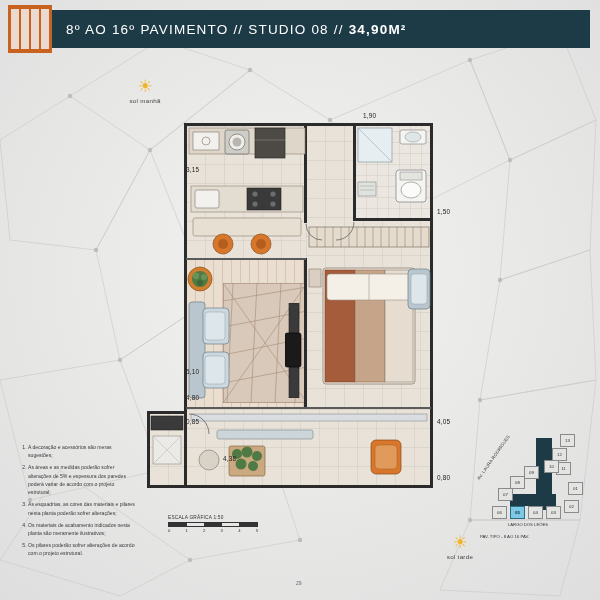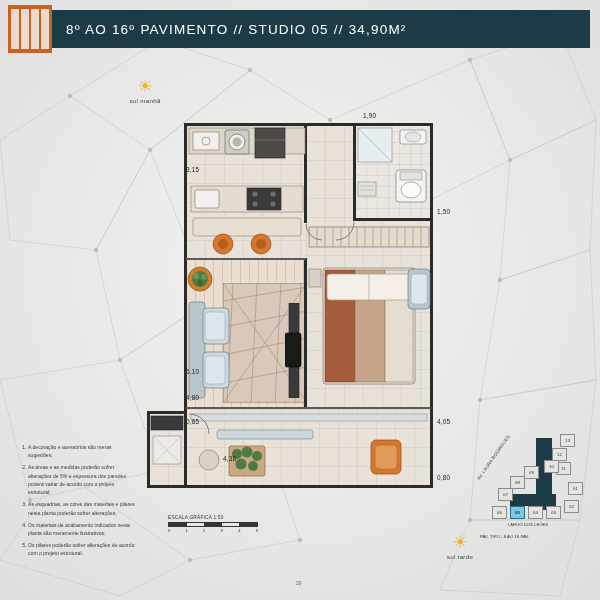--- a/index.html
+++ b/index.html
@@ -23,21 +23,21 @@
   .header-stripes {
     position:absolute; left:-22px; top:-5px; width:44px; height:48px;
     background:#c8621e; z-index:6;
     display:flex; gap:2px; padding:4px 3px; align-items:stretch;
   }
   .header-stripes i { display:block; flex:1; background:#f0f0ee; opacity:.85; }
   .header-title {
     color:#ffffff; font-size:13.5px; letter-spacing:1.2px;
     padding-left:36px; font-weight:400; white-space:nowrap;
   }
-  .header-title b { font-weight:400; }
+  .header-title b { font-weight:700; }
 
   
   .plan-wrap { position:absolute; left:0; top:0; width:600px; height:600px; z-index:3; }
 
   .sun {
     position:absolute; text-align:center; width:70px;
   }
   .sun .glyph { font-size:17px; color:#f0b429; line-height:1; }
   .sun .lbl { font-size:6.2px; color:#444; margin-top:2px; letter-spacing:.3px; }
 
@@ -166,21 +166,21 @@
 </div>
 
 <div class="header">
   <div class="header-stripes">
     <i></i>
       <i></i>
       <i></i>
       <i></i>
   </div>
   <div class="header-title">
-    <span>8º AO 16º PAVIMENTO // STUDIO 05 // </span><b>34,90M²</b>
+    <span>8º AO 16º PAVIMENTO // STUDIO 08 // </span><b>34,90M²</b>
   </div>
 </div>
 
 <div class="plan-wrap">
 
   <div class="sun sol-manha">
     <div class="glyph">☀</div>
     <div class="lbl">sol manhã</div>
   </div>
   <div class="sun sol-tarde">

